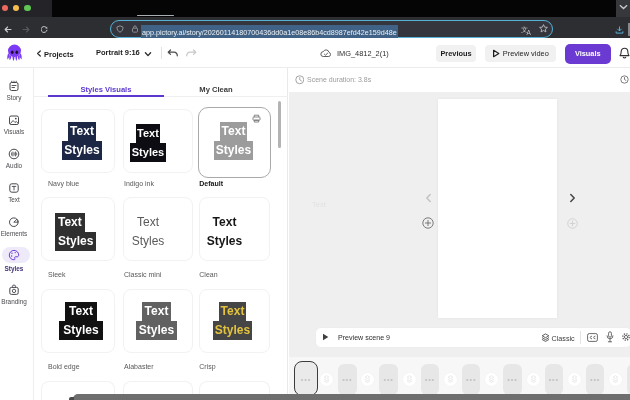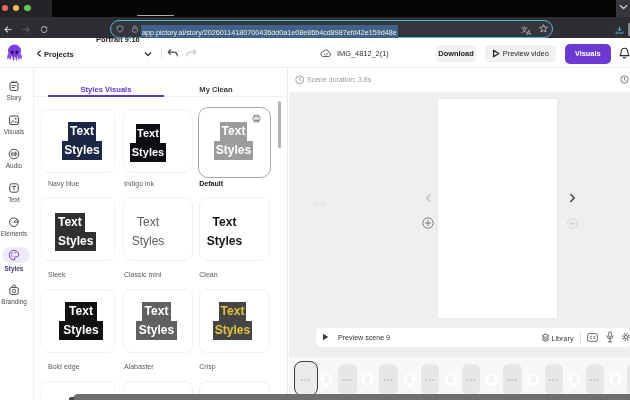--- a/index.html
+++ b/index.html
@@ -68,41 +68,41 @@
   <ellipse cx="9.5" cy="7.8" rx="6.5" ry="6.2" fill="#7b3bf2"></ellipse>
   <path d="M3.5 10 C2 12.5 2.2 15 2.5 16.5 C3.3 15.5 4 14.8 4.6 13 M15.5 10 C17 12.5 16.8 15 16.5 16.5 C15.7 15.5 15 14.8 14.4 13" fill="#7b3bf2"></path>
   <path d="M4.5 11.5 C4 14.5 4.3 16 4.8 17.3 C5.6 16.2 6.2 15.2 6.4 13.5 M7.5 12.5 C7.4 15 7.8 16.8 8.5 18 C9.2 16.8 9.5 15 9.5 13.5 M12 12.5 C12.3 15 12 16.8 11.3 18 C10.7 16.8 10.4 15 10.4 13.5 M14.5 11.5 C15 14.5 14.7 16 14.2 17.3 C13.4 16.2 12.8 15.2 12.6 13.5" fill="#7b3bf2"></path>
   <ellipse cx="7.2" cy="9.3" rx="1.3" ry="1.7" fill="#1a1026"></ellipse>
   <ellipse cx="11.8" cy="9.3" rx="1.3" ry="1.7" fill="#1a1026"></ellipse>
 </svg>
 <svg class="abs" style="left:36px;top:50px;" width="6" height="7" viewBox="0 0 6 7">
     <path d="M4.3 1 L1.6 3.5 L4.3 6" stroke="#2a2a2a" stroke-width="1.2" fill="none" stroke-linecap="round" stroke-linejoin="round"></path>
   </svg>
 <div class="abs" style="left:44px;top:49.5px;font-size:7.5px;font-weight:700;color:#1d1d1f;">Projects</div>
-<div class="abs" style="left:96px;top:35px;font-size:7.5px;font-weight:700;color:#1d1d1f;">Portrait 9:16</div>
+<div class="abs" style="left:96px;top:48px;font-size:7.5px;font-weight:700;color:#1d1d1f;">Portrait 9:16</div>
 <svg class="abs" style="left:144px;top:50.5px;" width="8" height="7" viewBox="0 0 8 7">
     <path d="M1.4 1.8 L4 4.6 L6.6 1.8" stroke="#2a2a2a" stroke-width="1.3" fill="none" stroke-linecap="round" stroke-linejoin="round"></path>
   </svg>
 <div class="abs" style="left:161px;top:47px;width:1px;height:12px;background:#e2e2e2;"></div>
 
 <svg class="abs" style="left:167px;top:49px;" width="12" height="8" viewBox="0 0 12 8">
     <path d="M3.5 1 L1.2 3.2 L3.5 5.4 M1.5 3.2 H7 A3.3 3.3 0 0 1 10.3 6.8" stroke="#4a4a4a" stroke-width="1.2" fill="none" stroke-linecap="round" stroke-linejoin="round"></path>
   </svg>
 <svg class="abs" style="left:185px;top:49px;" width="12" height="8" viewBox="0 0 12 8">
     <path d="M8.5 1 L10.8 3.2 L8.5 5.4 M10.5 3.2 H5 A3.3 3.3 0 0 0 1.7 6.8" stroke="#c9c9c9" stroke-width="1.2" fill="none" stroke-linecap="round" stroke-linejoin="round"></path>
   </svg>
 
 <svg class="abs" style="left:320px;top:47.5px;" width="12" height="10" viewBox="0 0 12 10">
     <path d="M3.2 8.5 A2.4 2.4 0 0 1 3.3 3.7 A3 3 0 0 1 9 4.4 A2.1 2.1 0 0 1 8.8 8.5 Z" stroke="#5f5f5f" stroke-width="1" fill="none" stroke-linejoin="round"></path>
     <path d="M4.4 6.2 L5.5 7.2 L7.6 5.2" stroke="#5f5f5f" stroke-width="1" fill="none" stroke-linecap="round" stroke-linejoin="round"></path>
   </svg>
 <div class="abs" style="left:337px;top:48.5px;font-size:7.4px;color:#2e2e30;">IMG_4812_2(1)</div>
 
 <div class="abs" style="left:436px;top:45px;width:40px;height:17px;background:#f1f1f2;border-radius:4px;display:flex;align-items:center;justify-content:center;">
-    <span style="font-size:7.4px;font-weight:700;color:#1d1d1f;">Download</span>
+    <span style="font-size:7.4px;font-weight:700;color:#1d1d1f;">Previous</span>
   </div>
 <div class="abs" style="left:485px;top:45px;width:70.5px;height:17px;background:#f1f1f2;border-radius:4px;display:flex;align-items:center;justify-content:center;gap:3px;">
   <svg width="8" height="9" viewBox="0 0 8 9">
       <path d="M1.6 1.3 L6.8 4.5 L1.6 7.7 Z" stroke="#1d1d1f" stroke-width="1.2" fill="none" stroke-linejoin="round"></path>
     </svg>
   <span style="font-size:7.4px;font-weight:400;color:#1d1d1f;">Preview video</span>
 </div>
 <div class="abs" style="left:564.5px;top:43.5px;width:46.5px;height:20px;background:#6b3ad2;border-radius:5px;display:flex;align-items:center;justify-content:center;">
     <span style="font-size:7.4px;font-weight:700;color:#fff;">Visuals</span>
   </div>
@@ -255,21 +255,21 @@
 
 <div class="abs" style="left:315px;top:327px;width:317px;height:20.5px;background:#fff;border-radius:6px;border:1px solid #ededed;"></div>
 <svg class="abs" style="left:322px;top:333px;" width="7" height="8" viewBox="0 0 7 8">
     <path d="M1 0.7 L6.3 4 L1 7.3 Z" fill="#3f3f3f"></path>
   </svg>
 <div class="abs" style="left:338px;top:333.8px;font-size:7.1px;color:#2e2e30;">Preview scene 9</div>
 <svg class="abs" style="left:541px;top:332.5px;" width="9" height="9" viewBox="0 0 9 9">
     <path d="M4.5 0.9 L7.9 2.8 L4.5 4.7 L1.1 2.8 Z" stroke="#4f4f4f" stroke-width="0.9" fill="none" stroke-linejoin="round"></path>
     <path d="M1.3 4.8 L4.5 6.6 L7.7 4.8 M1.3 6.6 L4.5 8.4 L7.7 6.6" stroke="#4f4f4f" stroke-width="0.9" fill="none" stroke-linecap="round" stroke-linejoin="round"></path>
   </svg>
-<div class="abs" style="left:551.5px;top:333.5px;font-size:7.2px;color:#3c3c3e;">Library</div>
+<div class="abs" style="left:551.5px;top:333.5px;font-size:7.2px;color:#3c3c3e;">Classic</div>
 <div class="abs" style="left:580px;top:330.5px;width:1px;height:13px;background:#e4e4e4;"></div>
 <svg class="abs" style="left:587px;top:332.5px;" width="11" height="9" viewBox="0 0 11 9">
     <rect x="0.6" y="0.6" width="9.8" height="7.8" rx="1.6" stroke="#5a5a5a" stroke-width="0.9" fill="none"></rect>
     <path d="M4.6 3.2 A1.3 1.3 0 1 0 4.6 5.8 M8 3.2 A1.3 1.3 0 1 0 8 5.8" stroke="#5a5a5a" stroke-width="0.85" fill="none" stroke-linecap="round"></path>
   </svg>
 <svg class="abs" style="left:605.5px;top:331px;" width="8" height="12" viewBox="0 0 8 12">
     <rect x="2.6" y="0.8" width="2.8" height="5.4" rx="1.4" stroke="#5a5a5a" stroke-width="0.9" fill="none"></rect>
     <path d="M1 4.8 A3 3 0 0 0 7 4.8 M4 7.9 V10.5 M2.4 10.8 H5.6" stroke="#5a5a5a" stroke-width="0.9" fill="none" stroke-linecap="round"></path>
   </svg>
 <svg class="abs" style="left:620.5px;top:332px;" width="10" height="10" viewBox="0 0 20 20">

